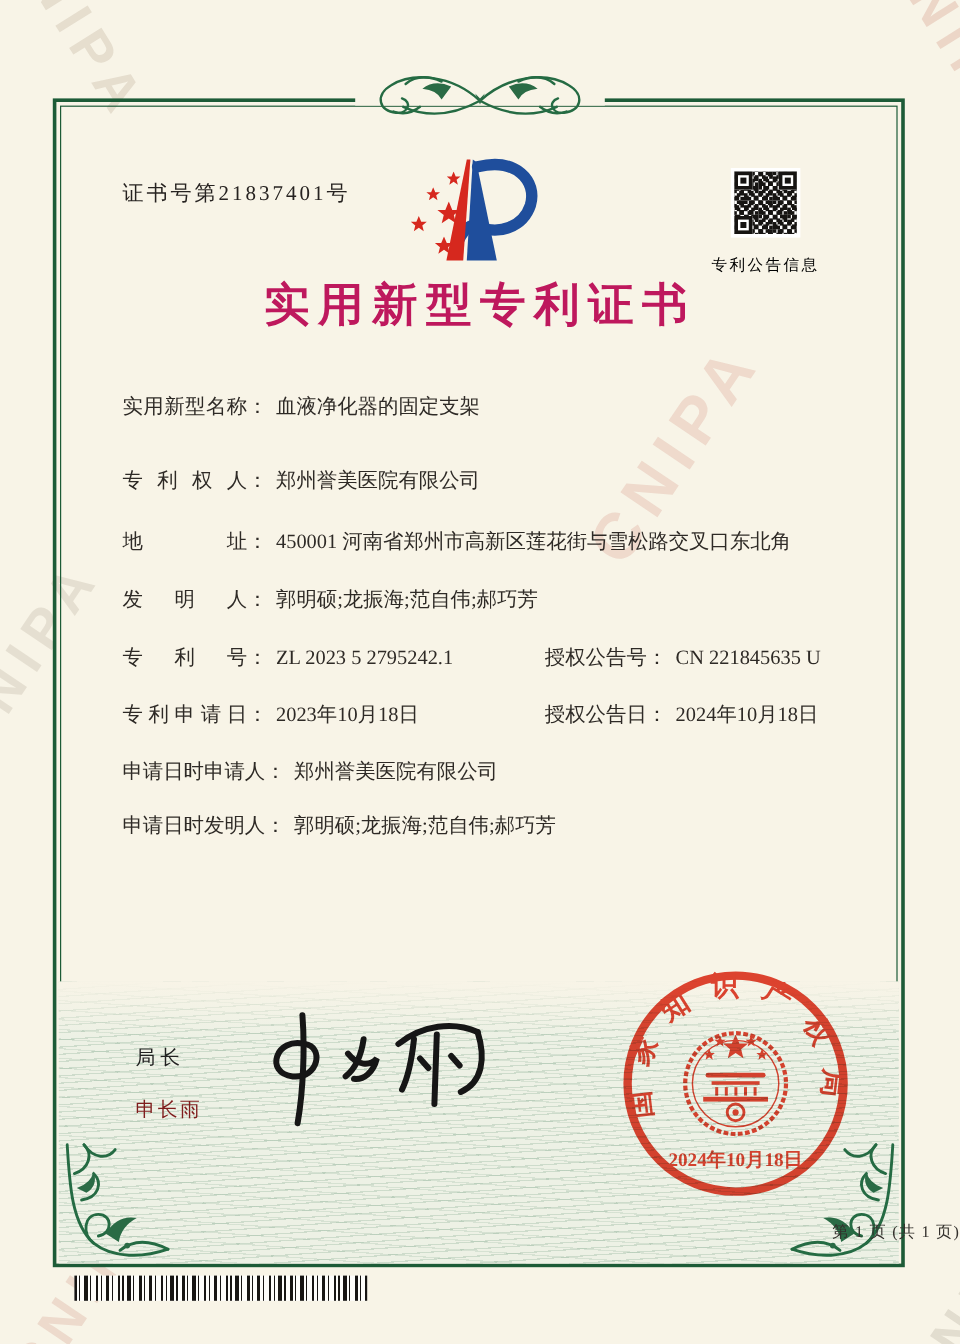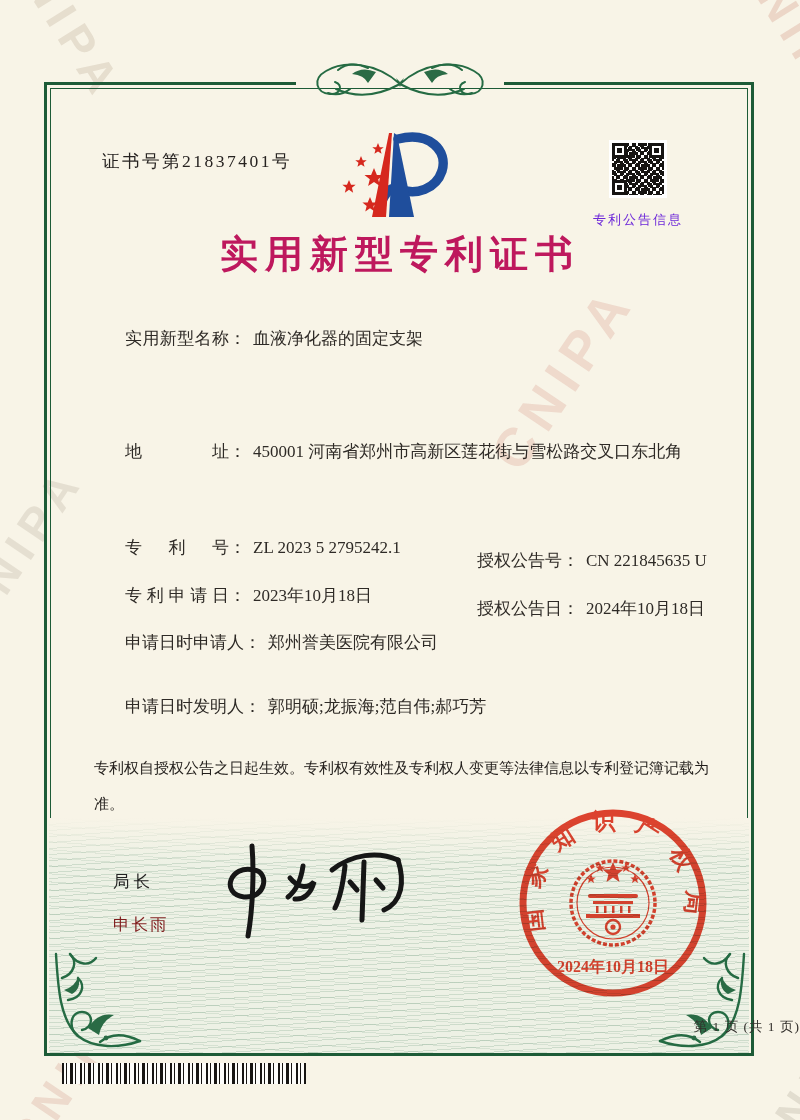--- a/index.html
+++ b/index.html
@@ -33,31 +33,31 @@
   .qr-wrap { position:absolute; left:576px; top:140px; width:124px; text-align:center; }
   .qr { position:relative; display:inline-block; width:58px; height:58px; background:#fff; padding:3px; }
   .qr-pattern { position:absolute; inset:3px;
       background-image:
         repeating-conic-gradient(#161412 0 25%, rgba(0,0,0,0) 25% 50%),
         repeating-conic-gradient(#161412 0 25%, rgba(0,0,0,0) 25% 50%);
       background-size:8px 8px, 6px 6px; background-position:0 0, 2px 3px; }
   .finder { position:absolute; width:15px; height:15px; border:3px solid #161412; background:#fff; }
   .finder::after { content:""; position:absolute; inset:2px; background:#161412; }
   .f-tl { left:3px; top:3px; } .f-tr { right:3px; top:3px; } .f-bl { left:3px; bottom:3px; }
-  .qr-label { margin-top:9px; font-size:13px; color:#6d28d9; letter-spacing:2px; }
+  .qr-label { margin-top:9px; font-size:13px; color:#000000; letter-spacing:2px; }
 
   .title { position:absolute; left:0; right:0; top:229px; text-align:center;
            font-size:38px; font-weight:700; letter-spacing:7px; color:#be185d; }
 
   .row { position:absolute; left:102px; width:612px; font-size:17px; color:#2e2a26;
-         white-space:nowrap;margin-left:23px; }
+         white-space:nowrap; }
   .jlabel { display:inline-block; width:104px; text-align:justify; text-align-last:justify; }
   .colon { display:inline-block; }
   .val { margin-left:7px; }
-  .pair2 { position:absolute; left:352px; top:13px; }
+  .pair2 { position:absolute; left:352px; top:0; }
 
   .statement { position:absolute; left:94px; top:750px; width:622px; font-size:15px;
                line-height:36px; color:#211d1a; }
   .statement .l1 { text-indent:2em; }
 
   .officer-role { position:absolute; left:113px; top:871px; font-size:16.5px; letter-spacing:4px;
                   color:#222; font-family:"Liberation Sans","DejaVu Sans",sans-serif; }
   .officer-name { position:absolute; left:113px; top:914px; font-size:16.5px; letter-spacing:2px;
                   color:#7f1d1d; font-family:"Liberation Sans","DejaVu Sans",sans-serif; }
   .signature { position:absolute; left:208px; top:836px; width:225px; height:108px; }
@@ -174,40 +174,45 @@
       <span class="finder f-bl"></span>
     </span>
     <div class="qr-label">专利公告信息</div>
   </div>
 
   <div class="title">实用新型专利证书</div>
 
   <div class="row" style="top:327px">
     <span class="jlabel">实用新型名称</span><span class="colon">：</span><span class="val">血液净化器的固定支架</span>
   </div>
+  <div class="row" style="top:389px">
+    <span class="jlabel">专利权人</span><span class="colon">：</span><span class="val">郑州誉美医院有限公司</span>
+  </div>
   <div class="row" style="top:440px">
     <span class="jlabel">地址</span><span class="colon">：</span><span class="val">450001 河南省郑州市高新区莲花街与雪松路交叉口东北角</span>
+  </div>
+  <div class="row" style="top:488px">
+    <span class="jlabel">发明人</span><span class="colon">：</span><span class="val">郭明硕;龙振海;范自伟;郝巧芳</span>
   </div>
   <div class="row" style="top:536px">
     <span class="jlabel">专利号</span><span class="colon">：</span><span class="val">ZL 2023 5 2795242.1</span>
     <span class="pair2"><span>授权公告号</span><span class="colon">：</span><span class="val">CN 221845635 U</span></span>
   </div>
   <div class="row" style="top:584px">
     <span class="jlabel">专利申请日</span><span class="colon">：</span><span class="val">2023年10月18日</span>
     <span class="pair2"><span>授权公告日</span><span class="colon">：</span><span class="val">2024年10月18日</span></span>
   </div>
   <div class="row" style="top:631px">
     <span>申请日时申请人</span><span class="colon">：</span><span class="val">郑州誉美医院有限公司</span>
   </div>
-  <div class="row" style="top:695px">
+  <div class="row" style="top:676px">
     <span>申请日时发明人</span><span class="colon">：</span><span class="val">郭明硕;龙振海;范自伟;郝巧芳</span>
   </div>
 
   <div class="statement">
-    <div class="l2">专利权自授权公告之日起生效。专利权有效性及专利权人变更等法律信息以专利登记簿记载为准。</div>
   </div>
 
   <div class="officer-role">局长</div>
   <div class="officer-name">申长雨</div>
 
   <svg class="signature" viewBox="0 0 225 108">
     <g fill="none" stroke="#161616" stroke-width="5" stroke-linecap="round">
       <path d="M 46 34 C 22 28 12 58 36 61 C 58 63 62 36 46 34"></path>
       <path d="M 44 10 C 46 34 45 72 40 100"></path>
       <path d="M 95 30 C 93 44 89 54 80 61"></path>

